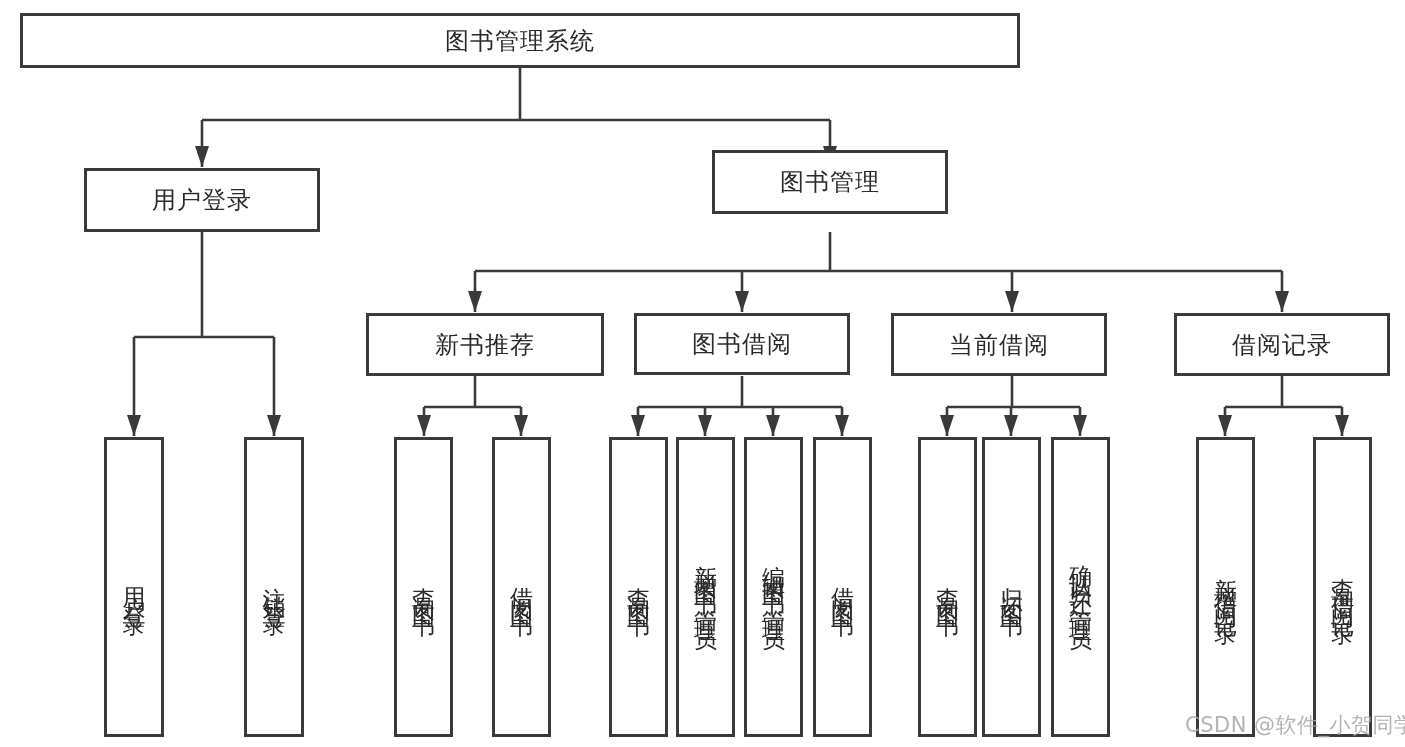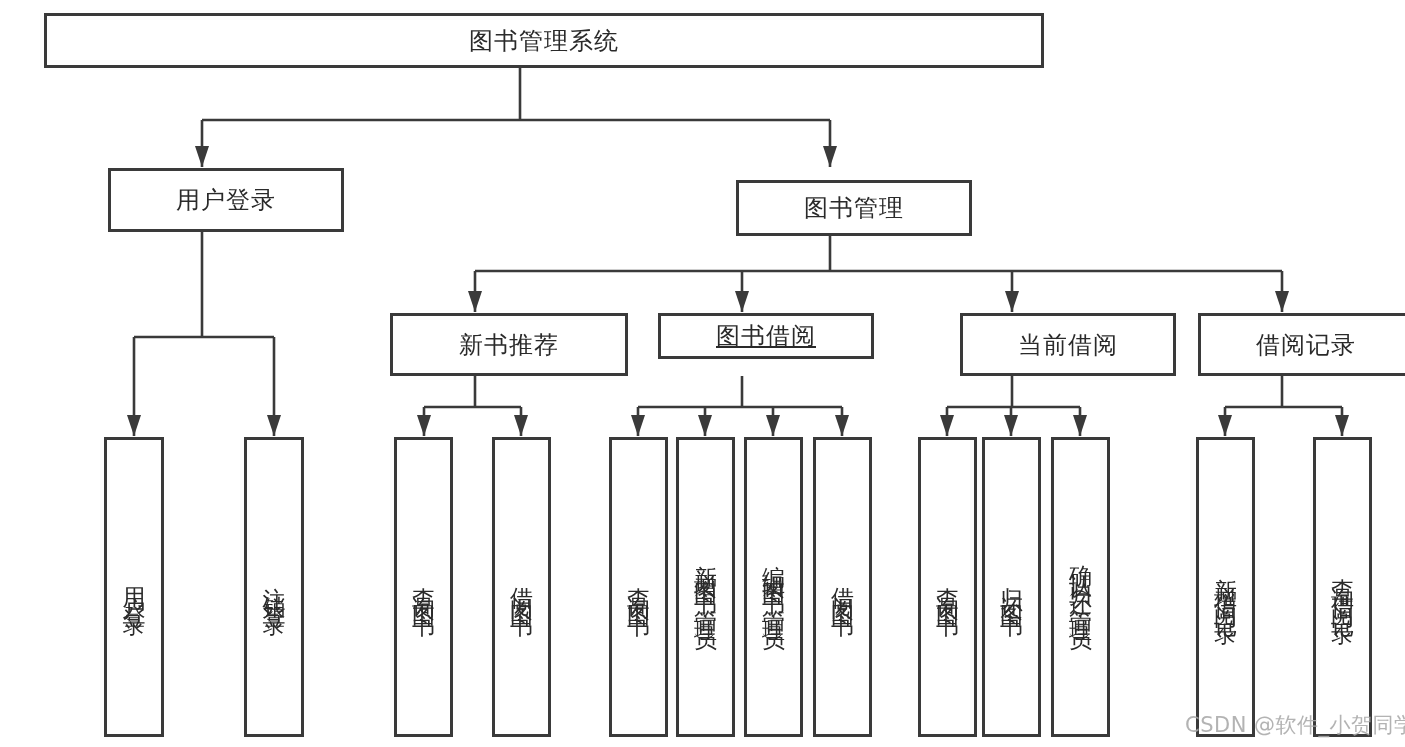--- a/index.html
+++ b/index.html
@@ -21,21 +21,21 @@
     position: absolute;
     box-sizing: border-box;
     background: #ffffff;
     border: 3px solid #3a3a3a;
     display: flex;
     align-items: center;
     justify-content: center;
     color: #2a2a2a;
     z-index: 2;
   }
-  .h-node { font-size: 24px; letter-spacing: 1px; white-space: nowrap; margin-left: 24px; }
+  .h-node { font-size: 24px; letter-spacing: 1px; white-space: nowrap; }
   .root-node { font-size: 24px; }
   .leaf span {
     writing-mode: vertical-rl;
     text-orientation: upright;
     letter-spacing: 9px;
     font-size: 23px;
     line-height: 1;
     display: inline-block;
   }
   .watermark {
@@ -101,25 +101,25 @@
       <path d="M1282 376 V407"></path>
       <path d="M1225 407 H1342"></path>
       <path d="M1225 407 V436" marker-end="url(#arrow)"></path>
       <path d="M1342 407 V436" marker-end="url(#arrow)"></path>
     </g>
   </svg>
 
   <div class="node h-node root-node" style="left:20px; top:13px; width:1000px; height:55px;">图书管理系统</div>
 
   <div class="node h-node" style="left:84px; top:168px; width:236px; height:64px;">用户登录</div>
-  <div class="node h-node" style="left:712px; top:180px; width:236px; height:56px;font-family:Liberation Serif, serif;">图书管理</div>
+  <div class="node h-node" style="left:712px; top:150px; width:236px; height:64px;font-family:Liberation Serif, serif;">图书管理</div>
 
   <div class="node h-node" style="left:366px; top:313px; width:238px; height:63px;">新书推荐</div>
-  <div class="node h-node" style="left:634px; top:313px; width:216px; height:46px;text-decoration:underline;">图书借阅</div>
-  <div class="node h-node" style="left:936px; top:313px; width:216px; height:63px;">当前借阅</div>
+  <div class="node h-node" style="left:634px; top:313px; width:216px; height:62px;">图书借阅</div>
+  <div class="node h-node" style="left:891px; top:313px; width:216px; height:63px;">当前借阅</div>
   <div class="node h-node" style="left:1174px; top:313px; width:216px; height:63px;">借阅记录</div>
 
   <div class="node leaf" style="left:104px; top:437px; width:60px; height:300px;">
     <span>用户登录</span>
   </div>
   <div class="node leaf" style="left:244px; top:437px; width:60px; height:300px;">
     <span>注销登录</span>
   </div>
 
   <div class="node leaf" style="left:394px; top:437px; width:59px; height:300px;">

